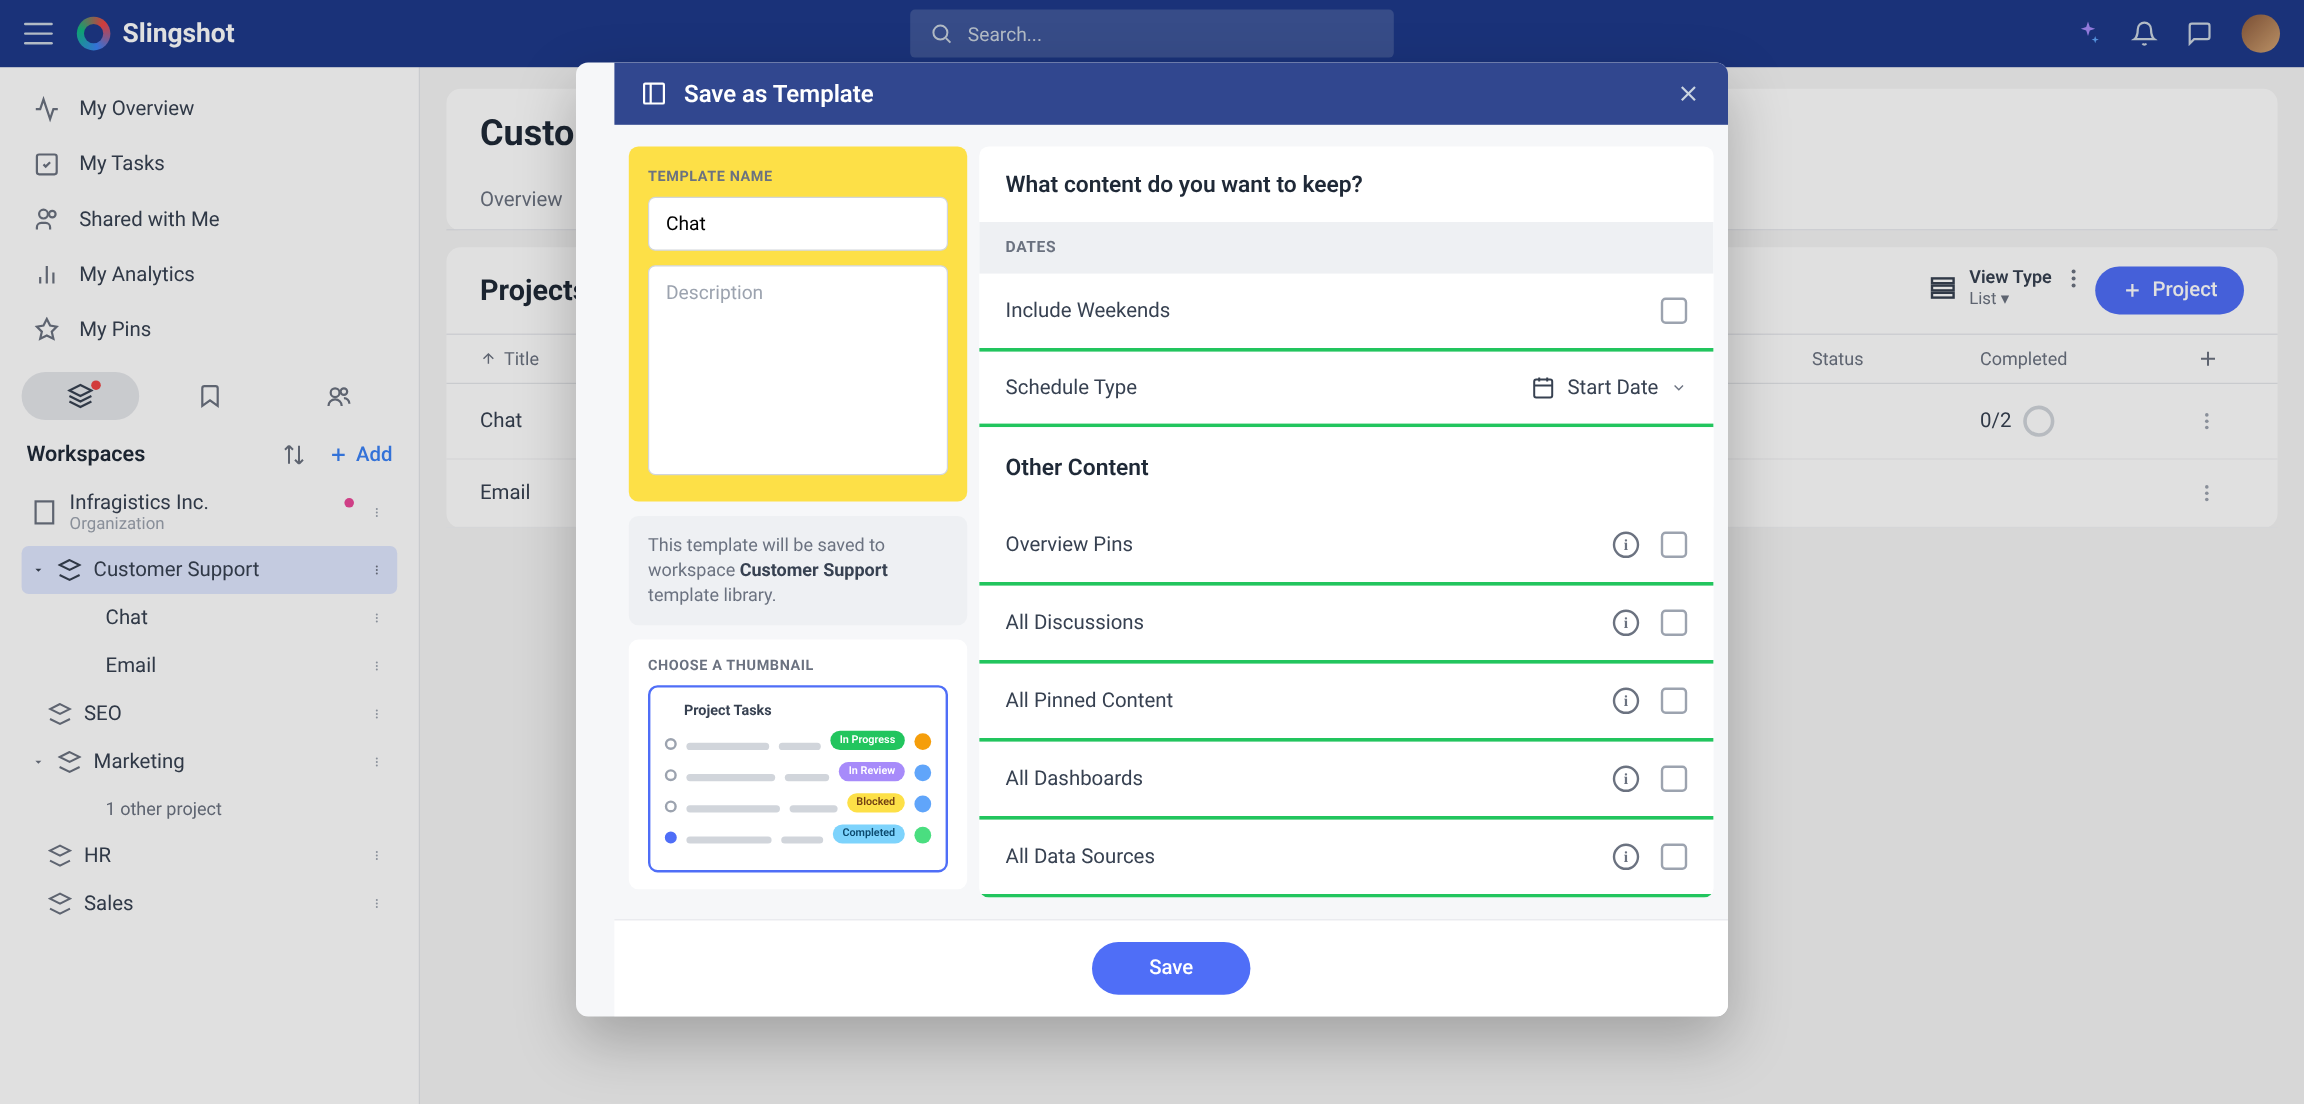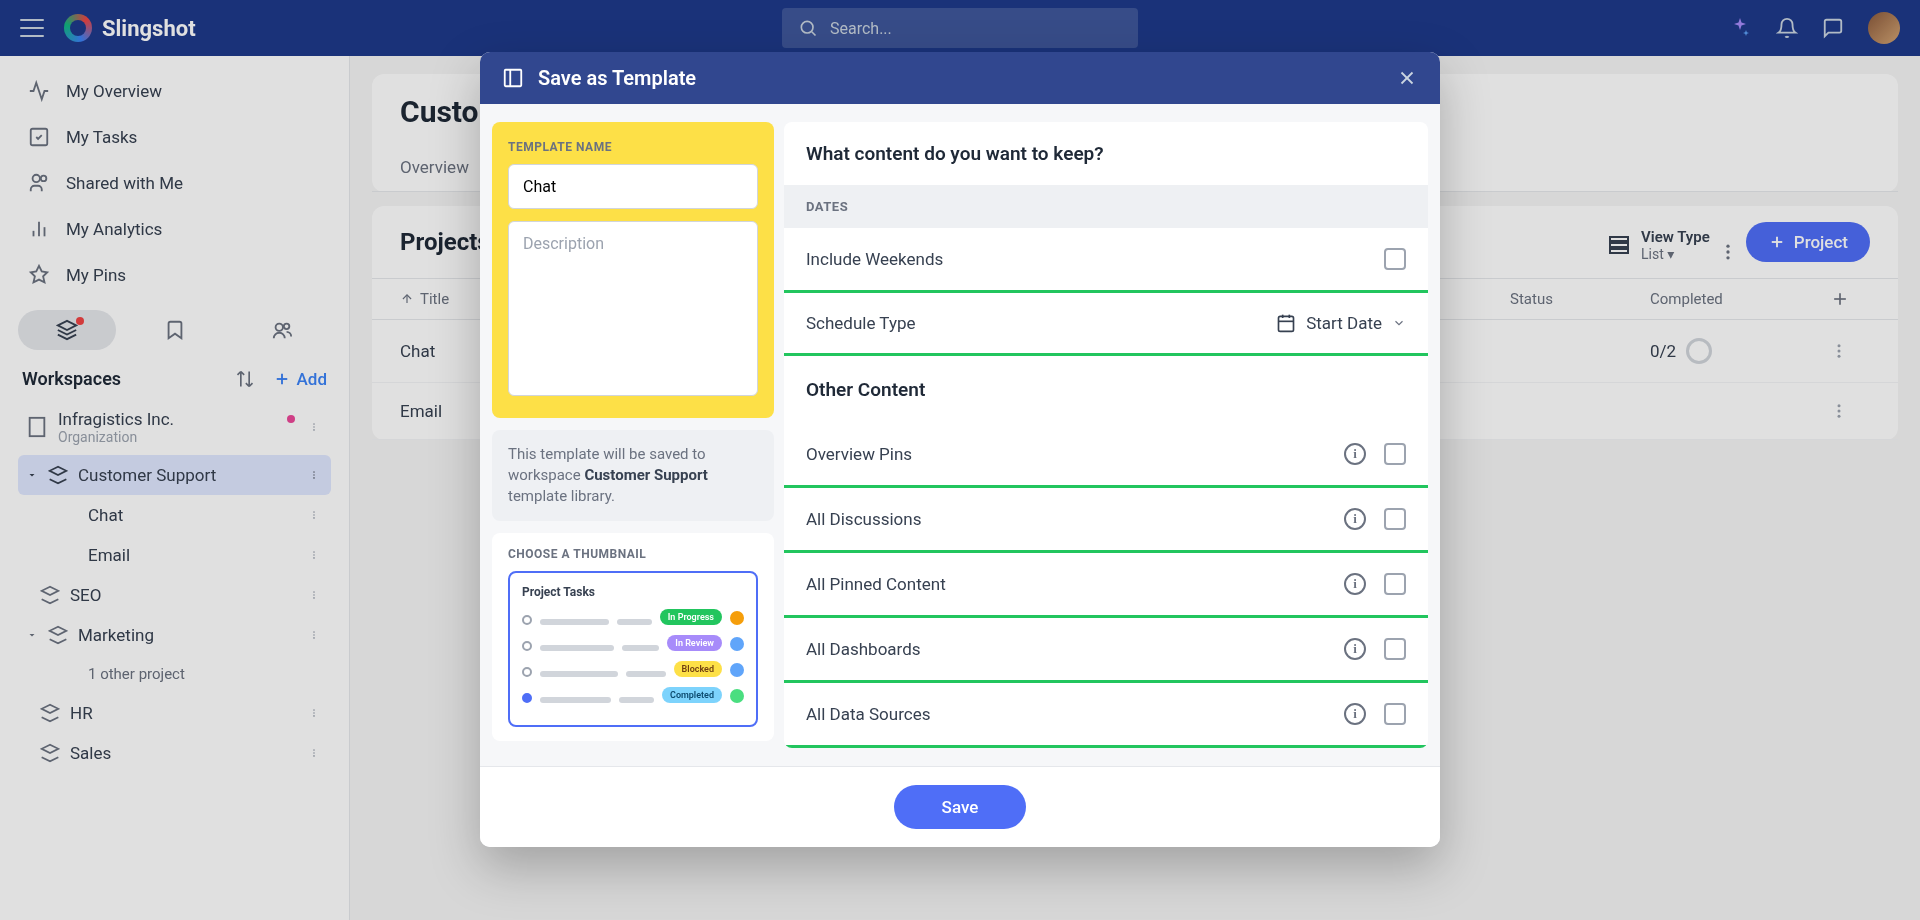--- a/index.html
+++ b/index.html
@@ -6,21 +6,21 @@
 body { background: #f5f5f5; width: 1920px; height: 920px; overflow: hidden; position: relative; }
 
 
 .header { background: #1e3a8a; height: 56px; display: flex; align-items: center; padding: 0 20px; position: relative; }
 .hamburger { width: 24px; height: 18px; display: flex; flex-direction: column; justify-content: space-between; cursor: pointer; }
 .hamburger span { height: 2px; background: #cbd5e1; border-radius: 1px; }
 .logo-wrap { display: flex; align-items: center; margin-left: 20px; gap: 10px; }
 .logo-icon { width: 28px; height: 28px; border-radius: 50%; background: conic-gradient(from 45deg, #ef4444, #3b82f6, #10b981, #ef4444); position: relative; }
 .logo-icon::after { content: ''; position: absolute; inset: 6px; background: #1e3a8a; border-radius: 50%; }
 .logo-text { color: #fff; font-size: 22px; font-weight: 700; }
-.search-box { position: absolute; left: 50%; transform: translateX(-50%); width: 356px; height: 40px; background: rgba(255,255,255,0.15); border-radius: 4px; display: flex; align-items: center; padding: 0 16px; gap: 12px; }
+.search-box { position: absolute; left: 50%; transform: translateX(-50%); width: 403px; height: 40px; background: rgba(255,255,255,0.15); border-radius: 4px; display: flex; align-items: center; padding: 0 16px; gap: 12px; }
 .search-box input { background: none; border: none; outline: none; color: #fff; font-size: 16px; flex: 1; }
 .search-box input::placeholder { color: #cbd5e1; }
 .header-icons { margin-left: auto; display: flex; align-items: center; gap: 24px; }
 .header-icon { color: #cbd5e1; }
 .avatar { width: 32px; height: 32px; border-radius: 50%; background: linear-gradient(135deg, #8b5a3c, #d4a574); }
 
 
 .app-body { display: flex; height: calc(100% - 56px); }
 .sidebar { width: 350px; background: #fff; border-right: 1px solid #e5e7eb; padding: 12px 18px; overflow-y: auto; }
 .nav-item { display: flex; align-items: center; gap: 16px; padding: 12px 10px; color: #374151; font-size: 17px; cursor: pointer; border-radius: 6px; }
@@ -52,57 +52,57 @@
 .project-header { padding: 20px 28px 0; }
 .project-title { font-size: 30px; font-weight: 700; color: #1f2937; }
 .project-tabs { display: flex; gap: 28px; margin-top: 18px; padding: 0 28px; border-bottom: 1px solid #e5e7eb; }
 .project-tab { padding: 10px 0 14px; font-size: 17px; color: #6b7280; cursor: pointer; position: relative; }
 .project-tab.active { color: #1f2937; font-weight: 600; }
 .project-tab.active::after { content:''; position:absolute; bottom:-1px; left:0; right:0; height:3px; background:#3b82f6; border-radius:2px; }
 
 .projects-panel { background: #fff; border-radius: 12px; margin-top: 14px; }
 .projects-panel-head { display: flex; align-items: center; justify-content: space-between; padding: 16px 28px; }
 .projects-panel-title { font-size: 24px; font-weight: 700; color: #1f2937; }
-.panel-actions { display: flex; align-items: flex-end; gap: 8px; }
+.panel-actions { display: flex; align-items: flex-start; gap: 8px; }
 .view-type { display: flex; align-items: center; gap: 10px; }
 .view-type-col { display: flex; flex-direction: column; }
 .view-type-label { font-size: 15px; font-weight: 600; color: #374151; }
 .view-type-val { font-size: 14px; color: #6b7280; }
 .project-btn { background: #4f6ef7; color: #fff; border: none; border-radius: 22px; padding: 10px 22px; font-size: 17px; font-weight: 500; cursor: pointer; display: flex; align-items: center; gap: 8px; }
 
 .table-head { display: flex; padding: 10px 28px; border-top: 1px solid #e5e7eb; border-bottom: 1px solid #e5e7eb; font-size: 15px; color: #6b7280; align-items: center; }
 .col-title { flex: 1; display: flex; align-items: center; gap: 6px; }
 .col-status { width: 140px; }
 .col-completed { width: 180px; }
 .col-add { width: 40px; }
 .table-row { display: flex; padding: 18px 28px; border-bottom: 1px solid #f3f4f6; align-items: center; font-size: 17px; color: #374151; }
 .table-row .cell-title { flex: 1; }
 .table-row .cell-status { width: 140px; }
 .table-row .cell-completed { width: 180px; display: flex; align-items: center; gap: 10px; }
 .table-row .cell-more { width: 40px; color: #9ca3af; cursor: pointer; }
 .progress-ring { width: 26px; height: 26px; border: 3px solid #d1d5db; border-radius: 50%; }
 
 
 .modal-overlay { position: absolute; inset: 0; background: rgba(0,0,0,0.12); display: flex; align-items: flex-start; justify-content: center; padding-top: 52px; }
-.modal { width: 960px; background: #f6f7f9; border-radius: 10px; overflow: hidden; box-shadow: 0 20px 50px rgba(0,0,0,0.25); display: flex; flex-direction: column; }
+.modal { width: 960px; background: #f6f7f9; border-radius: 10px; overflow: hidden; box-shadow: 0 20px 50px rgba(0,0,0,0.25); display: flex; flex-direction: column; padding-left: 32px; }
 .modal-head { background: #31478f; color: #fff; padding: 14px 22px; display: flex; align-items: center; gap: 14px; }
 .modal-title { font-size: 20px; font-weight: 600; flex: 1; }
 .close-x { cursor: pointer; color: #cbd5e1; }
 .modal-body { display: flex; gap: 10px; padding: 18px 12px; max-height: 680px; overflow: hidden; }
 .modal-left { width: 282px; display: flex; flex-direction: column; gap: 12px; }
 .card { background: #fde047; border-radius: 8px; padding: 18px 16px; }
 .field-label { font-size: 12px; font-weight: 700; color: #6b7280; letter-spacing: 0.5px; margin-bottom: 10px; }
 .text-input { width: 100%; border: 1px solid #d1d5db; border-radius: 6px; padding: 12px 14px; font-size: 16px; outline: none; }
 .textarea { width: 100%; border: 1px solid #d1d5db; border-radius: 6px; padding: 12px 14px; font-size: 16px; outline: none; resize: none; height: 175px; margin-top: 12px; }
 .textarea::placeholder { color: #9ca3af; }
 .hint { background: #eef0f3; padding: 14px 16px; font-size: 15px; color: #6b7280; border-radius: 8px; line-height: 1.4; }
 .hint b { color: #374151; }
 .thumb-card { background:#fff; border-radius:8px; padding: 14px 16px; }
 .thumb-preview { border: 2px solid #4f6ef7; border-radius: 8px; padding: 12px; margin-top: 8px; }
-.thumb-title { font-size: 12px; font-weight: 700; color: #374151; margin-bottom: 10px; }
+.thumb-title { font-size: 12px; font-weight: 700; color: #374151; margin-bottom: 10px; margin-left: 16px; }
 .thumb-row { display: flex; align-items: flex-end; gap: 8px; margin: 10px 0; }
 .thumb-circle { width: 10px; height: 10px; border: 2px solid #9ca3af; border-radius: 50%; }
 .thumb-circle.checked { background: #4f6ef7; border-color: #4f6ef7; }
 .thumb-bar { height: 6px; background: #d1d5db; border-radius: 3px; flex: 1; }
 .thumb-bar.short { flex: 0.5; }
 .thumb-badge { font-size: 9px; padding: 3px 8px; border-radius: 10px; font-weight: 600; }
 .thumb-avatar { width: 14px; height: 14px; border-radius: 50%; }
 
 .modal-right { flex: 1; background: #fff; border-radius: 8px; overflow-y: auto; }
 .right-head { padding: 20px 22px; font-size: 19px; font-weight: 600; color: #1f2937; }

